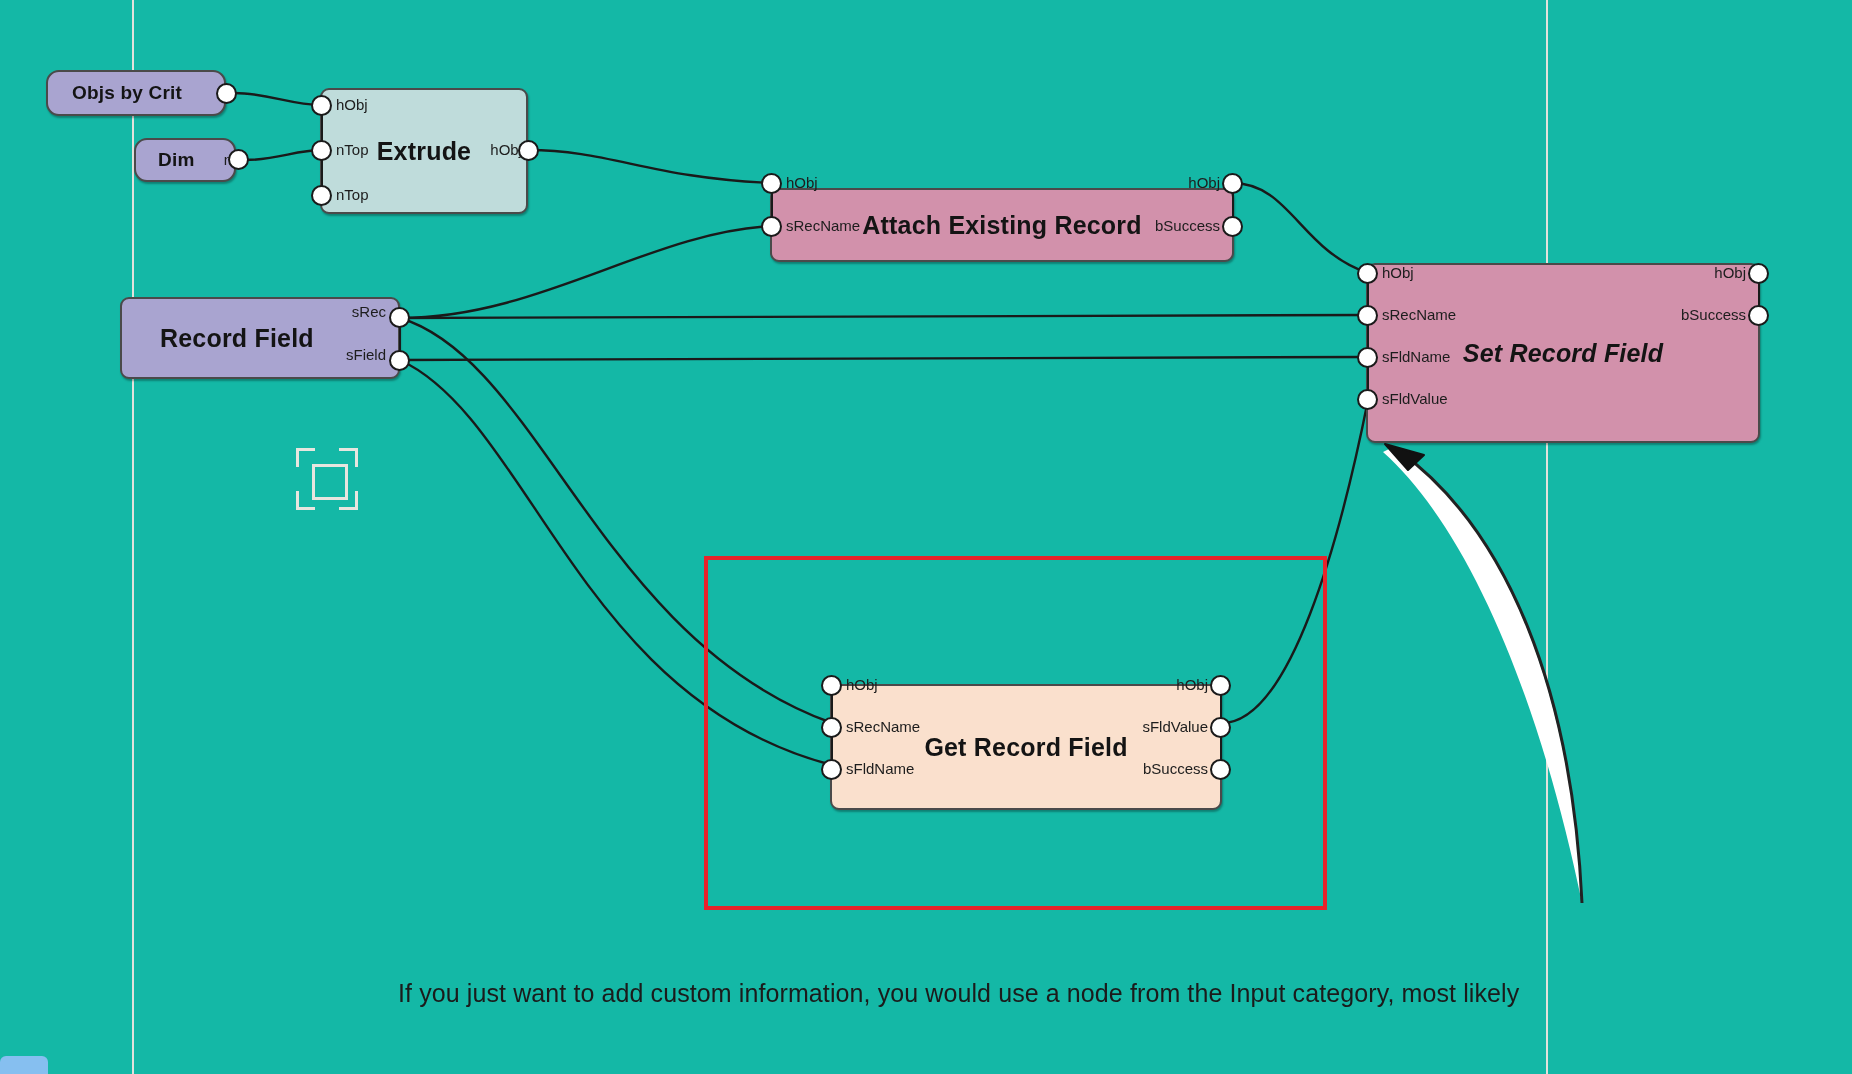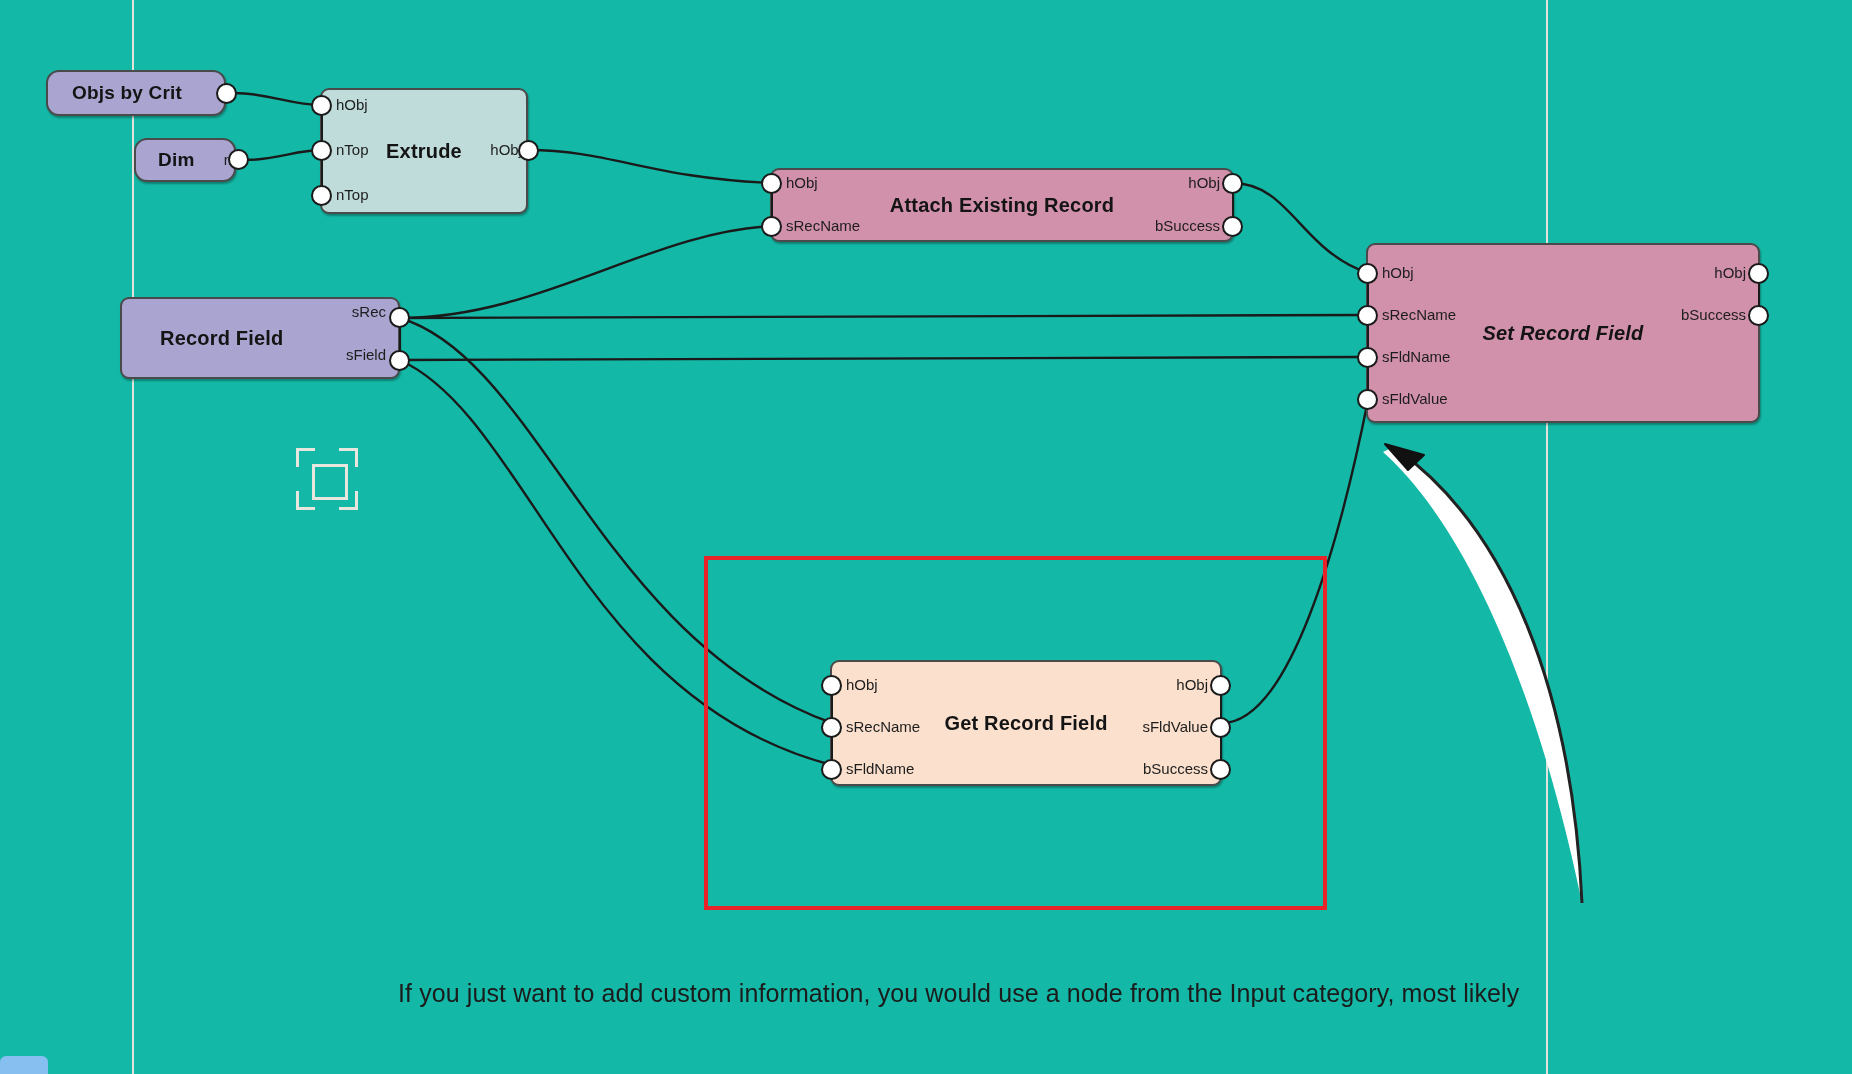--- a/index.html
+++ b/index.html
@@ -40,33 +40,33 @@
     border-radius: 9px;
     box-shadow: 1px 2px 2px rgba(0,0,0,0.30);
   }
   .node-title {
     position: absolute;
     left: 0; right: 0;
     top: 50%;
     transform: translateY(-50%);
     text-align: center;
     font-weight: bold;
-    font-size: 20px;
+    font-size: 25px;
     color: #141414;
     letter-spacing: .2px;
     white-space: nowrap;
   }
   .node.pill { border-radius: 13px; }
   .node.pill .node-title { font-size: 19px; }
 
   
   .fill-purple { background: #a9a4d0; }
   .fill-teal   { background: #bfdcdb; }
-  .fill-pink   { background: #d291ab; }
-  .fill-peach  { background: #fae0cd; }
+  .fill-pink   { background: #d291ab; margin-top: 20px; }
+  .fill-peach  { background: #fae0cd; margin-top: 24px; }
 
   
   .port {
     position: absolute;
     width: 21px;
     height: 21px;
     border-radius: 50%;
     background: #ffffff;
     border: 2px solid #1a1a1a;
     box-sizing: border-box;

